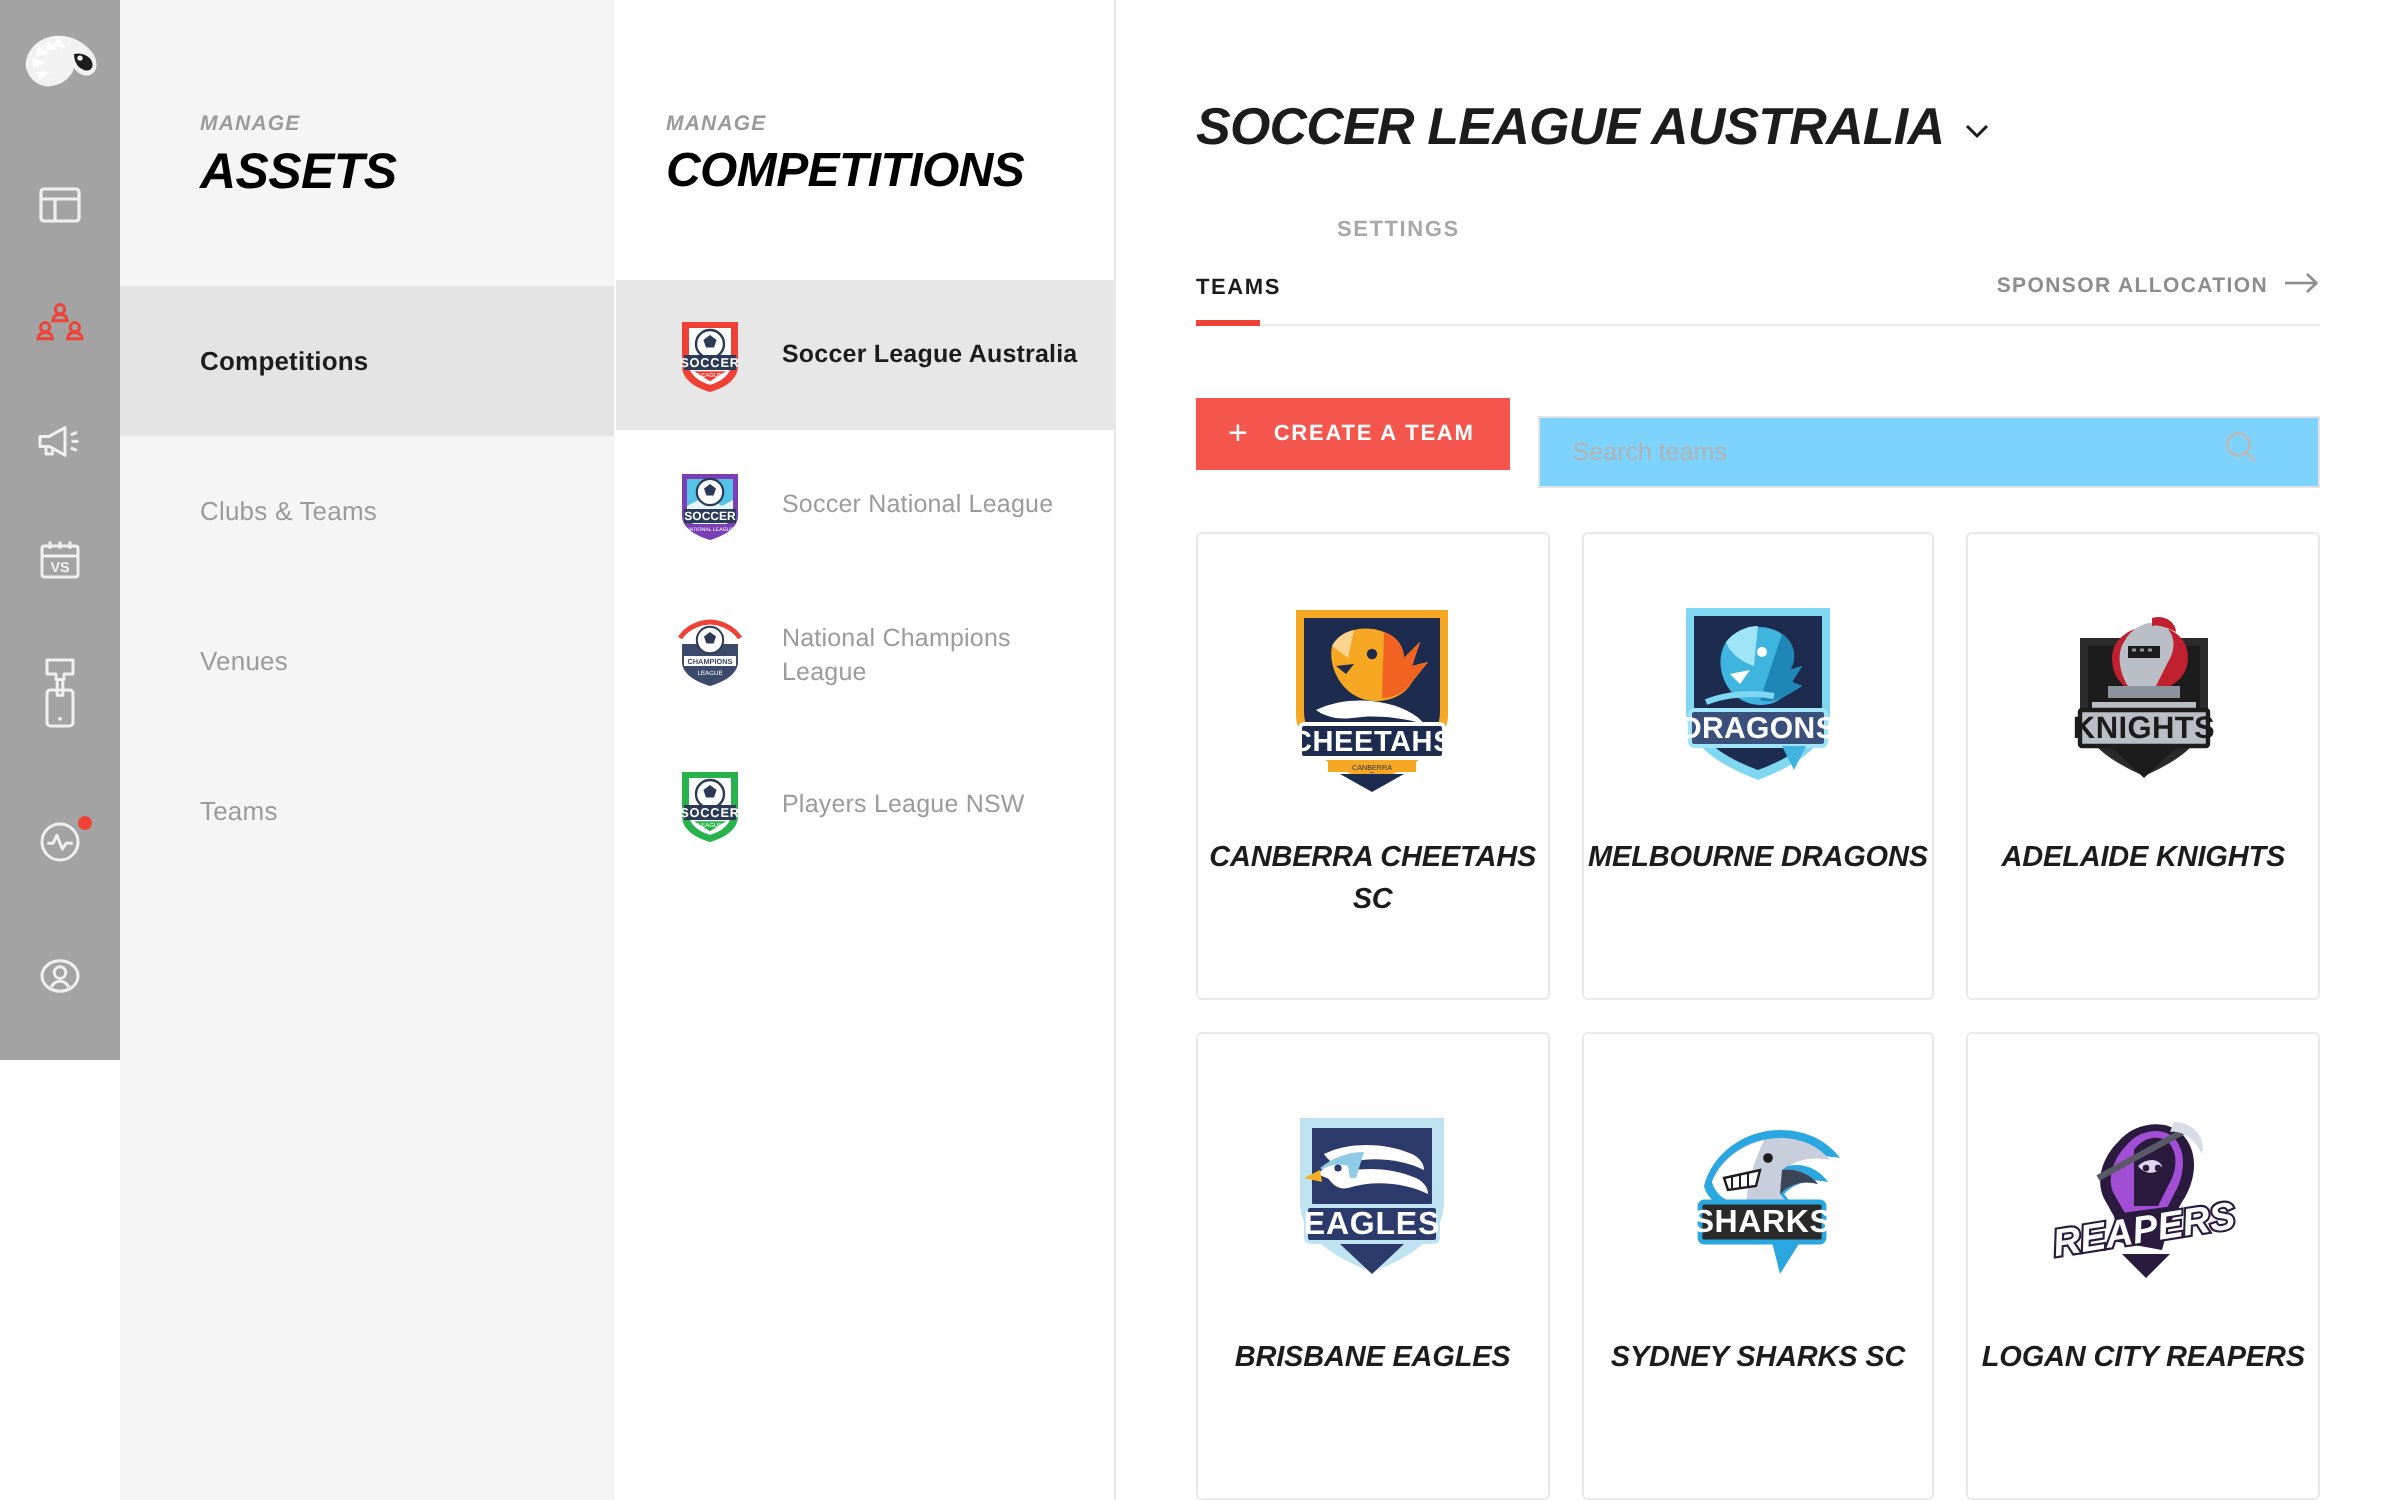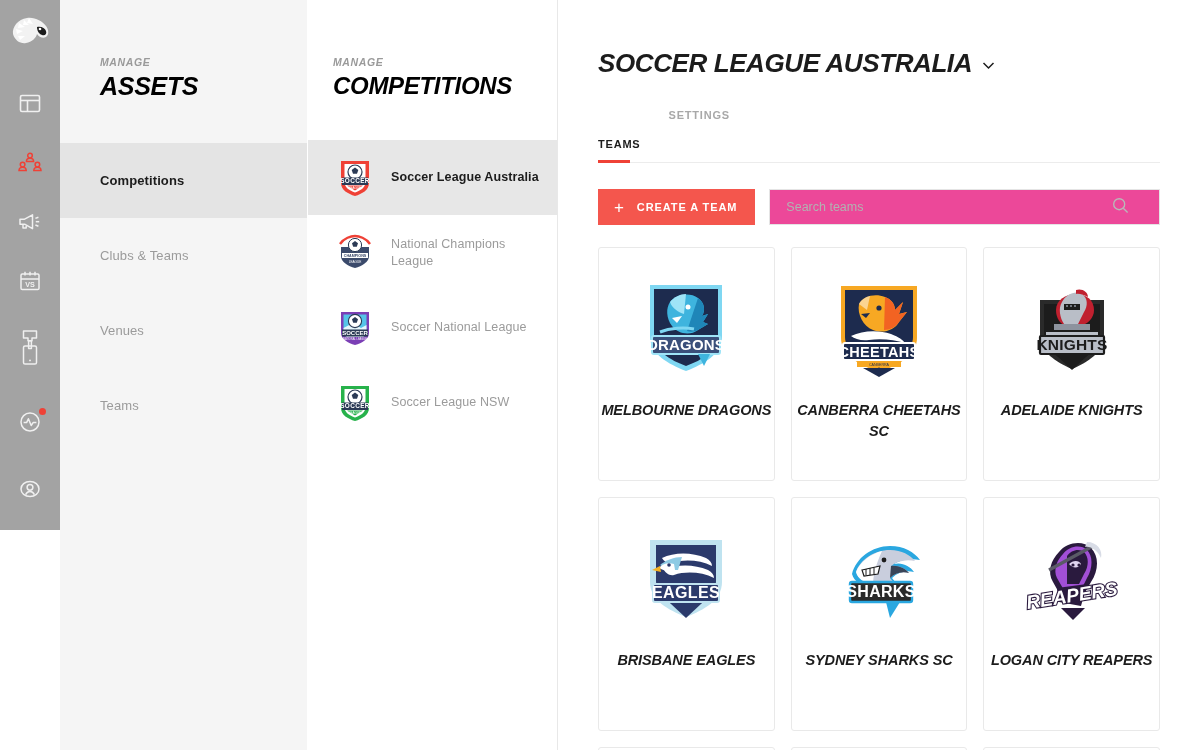--- a/index.html
+++ b/index.html
@@ -136,21 +136,22 @@
     display: flex; align-items: center; gap: 12px;
     padding: 0 18px 0 16px; border: none;
     font-size: 11px; font-weight: 700; letter-spacing: 0.9px;
     text-transform: uppercase; cursor: pointer;
     font-family: "Liberation Sans", sans-serif;
   }
   .plus-ico { font-size: 17px; font-weight: 400; line-height: 1; }
   .search-wrap {
     flex: 1 1 auto; height: 36px; border: 1px solid #e4e4e4;
     display: flex; align-items: center; padding: 0 30px 0 16px;
-    background: #ec4899;
+    background: #7dd3fc;
+    margin-top: 19px;
   }
   .search-wrap input {
     flex: 1; border: none; outline: none; font-size: 12.5px;
     color: #3a3a3a; font-family: "Liberation Sans", sans-serif;
     background: transparent;
   }
   .search-wrap input::placeholder { color: #b2b2b2; }
 
   
   .grid {
@@ -311,35 +312,20 @@
             <path d="M9.5 7 H30.5 V25 C30.5 30.5 25.5 33.8 20 35.4 C14.5 33.8 9.5 30.5 9.5 25 Z" fill="#ffffff"></path>
             <circle cx="20" cy="15" r="7" fill="#ffffff" stroke="#2b3a55" stroke-width="1.2"></circle>
             <path d="M20 10.5 L23.3 13 L22 16.8 H18 L16.7 13 Z" fill="#2b3a55"></path>
             <rect x="7" y="20.5" width="26" height="7.5" fill="#2b3a55"></rect>
             <text x="20" y="26.4" font-size="6.4" font-weight="bold" fill="#ffffff" font-family="Liberation Sans, sans-serif" text-anchor="middle" letter-spacing="0.4">SOCCER</text>
             <path d="M12 28.6 H28 L20 33.6 Z" fill="#ef4136"></path>
             <text x="20" y="31.6" font-size="3" fill="#ffffff" font-family="Liberation Sans, sans-serif" text-anchor="middle">LEAGUE</text>
           </svg>
         </span>
         <span class="comp-name">Soccer League Australia</span>
-      </div>
-
-      <div class="comp-item">
-        <span class="comp-logo">
-          <svg width="42" height="38" viewBox="0 0 42 38">
-            <path d="M6 10 C10 4 17 2 21 2 C25 2 32 4 36 10" fill="none" stroke="#ef4136" stroke-width="2.4"></path>
-            <path d="M7 13 H35 V22 C35 28 28 32 21 34 C14 32 7 28 7 22 Z" fill="#3b4a6b"></path>
-            <circle cx="21" cy="11" r="6.6" fill="#ffffff" stroke="#2b3a55" stroke-width="1"></circle>
-            <path d="M21 7 L24 9.3 L22.8 12.8 H19.2 L18 9.3 Z" fill="#2b3a55"></path>
-            <rect x="8" y="19" width="26" height="5" fill="#ffffff"></rect>
-            <text x="21" y="23.1" font-size="3.7" font-weight="bold" fill="#3b4a6b" font-family="Liberation Sans, sans-serif" text-anchor="middle">CHAMPIONS</text>
-            <text x="21" y="28.6" font-size="3.1" fill="#ffffff" font-family="Liberation Sans, sans-serif" text-anchor="middle">LEAGUE</text>
-          </svg>
-        </span>
-        <span class="comp-name">National Champions League</span>
       </div>
 
       <div class="comp-item">
         <span class="comp-logo">
           <svg width="40" height="42" viewBox="0 0 40 42">
             <path d="M6 5 H34 V26 C34 32 27 36 20 38 C13 36 6 32 6 26 Z" fill="#7b3fb5"></path>
             <path d="M8.5 7.5 H31.5 V24 C31.5 29 25.8 32.5 20 34.2 C14.2 32.5 8.5 29 8.5 24 Z" fill="#55c3e8"></path>
             <path d="M8.5 21 L18 16 L26 21 L31.5 18 V24 C31.5 29 25.8 32.5 20 34.2 C14.2 32.5 8.5 29 8.5 24 Z" fill="#ffffff" opacity="0.85"></path>
             <circle cx="20" cy="14" r="6.6" fill="#ffffff" stroke="#2b3a55" stroke-width="1.1"></circle>
             <path d="M20 10 L23 12.3 L21.8 15.8 H18.2 L17 12.3 Z" fill="#2b3a55"></path>
@@ -347,32 +333,47 @@
             <text x="20" y="28.1" font-size="6" font-weight="bold" fill="#ffffff" font-family="Liberation Sans, sans-serif" text-anchor="middle">SOCCER</text>
             <path d="M10 30 H30 L20 35.5 Z" fill="#7b3fb5"></path>
             <text x="20" y="33.3" font-size="2.6" fill="#ffffff" font-family="Liberation Sans, sans-serif" text-anchor="middle">NATIONAL LEAGUE</text>
           </svg>
         </span>
         <span class="comp-name">Soccer National League</span>
       </div>
 
       <div class="comp-item">
         <span class="comp-logo">
+          <svg width="42" height="38" viewBox="0 0 42 38">
+            <path d="M6 10 C10 4 17 2 21 2 C25 2 32 4 36 10" fill="none" stroke="#ef4136" stroke-width="2.4"></path>
+            <path d="M7 13 H35 V22 C35 28 28 32 21 34 C14 32 7 28 7 22 Z" fill="#3b4a6b"></path>
+            <circle cx="21" cy="11" r="6.6" fill="#ffffff" stroke="#2b3a55" stroke-width="1"></circle>
+            <path d="M21 7 L24 9.3 L22.8 12.8 H19.2 L18 9.3 Z" fill="#2b3a55"></path>
+            <rect x="8" y="19" width="26" height="5" fill="#ffffff"></rect>
+            <text x="21" y="23.1" font-size="3.7" font-weight="bold" fill="#3b4a6b" font-family="Liberation Sans, sans-serif" text-anchor="middle">CHAMPIONS</text>
+            <text x="21" y="28.6" font-size="3.1" fill="#ffffff" font-family="Liberation Sans, sans-serif" text-anchor="middle">LEAGUE</text>
+          </svg>
+        </span>
+        <span class="comp-name">National Champions League</span>
+      </div>
+
+      <div class="comp-item">
+        <span class="comp-logo">
           <svg width="40" height="42" viewBox="0 0 40 42">
             <path d="M6 4 H34 V26 C34 33 27 37 20 39 C13 37 6 33 6 26 Z" fill="#27b24b"></path>
             <path d="M9.5 7 H30.5 V25 C30.5 30.5 25.5 33.8 20 35.4 C14.5 33.8 9.5 30.5 9.5 25 Z" fill="#ffffff"></path>
             <circle cx="20" cy="15" r="7" fill="#ffffff" stroke="#2b3a55" stroke-width="1.2"></circle>
             <path d="M20 10.5 L23.3 13 L22 16.8 H18 L16.7 13 Z" fill="#2b3a55"></path>
             <rect x="7" y="20.5" width="26" height="7.5" fill="#2b3a55"></rect>
             <text x="20" y="26.4" font-size="6.4" font-weight="bold" fill="#ffffff" font-family="Liberation Sans, sans-serif" text-anchor="middle" letter-spacing="0.4">SOCCER</text>
             <path d="M12 28.6 H28 L20 33.6 Z" fill="#27b24b"></path>
             <text x="20" y="31.6" font-size="3" fill="#ffffff" font-family="Liberation Sans, sans-serif" text-anchor="middle">LEAGUE</text>
           </svg>
         </span>
-        <span class="comp-name">Soccer League NSW</span>
+        <span class="comp-name">Players League NSW</span>
       </div>
 
     </div>
   </div>
 
   <div class="main">
 
     <div class="main-head">
       <div class="main-title-row">
         <span class="main-title">SOCCER LEAGUE AUSTRALIA</span>
@@ -380,20 +381,29 @@
           <svg width="13" height="9" viewBox="0 0 13 9" fill="none" stroke="#1c1c1c" stroke-width="1.5">
             <path d="M1.5 2 L6.5 7 L11.5 2"></path>
           </svg>
         </span>
       </div>
 
       <div class="tabs-row">
         <div class="tabs">
           <div class="tab active">TEAMS</div>
           <div class="tab">SETTINGS</div>
+        </div>
+        <div class="tabs-right">
+          <span>SPONSOR ALLOCATION</span>
+          <span>
+            <svg width="18" height="11" viewBox="0 0 18 11" fill="none" stroke="#8d8d8d" stroke-width="1.3">
+              <line x1="0.5" y1="5.5" x2="16" y2="5.5"></line>
+              <path d="M11.5 1 L16.2 5.5 L11.5 10"></path>
+            </svg>
+          </span>
         </div>
       </div>
     </div>
 
     <div class="action-bar">
       <button class="create-btn">
         <span class="plus-ico">+</span>
         <span>CREATE A TEAM</span>
       </button>
       <div class="search-wrap">
@@ -401,40 +411,20 @@
         <span>
           <svg width="17" height="17" viewBox="0 0 17 17" fill="none" stroke="#b9b9b9" stroke-width="1.35">
             <circle cx="7.2" cy="7.2" r="5.5"></circle>
             <line x1="11.3" y1="11.3" x2="15.6" y2="15.6"></line>
           </svg>
         </span>
       </div>
     </div>
 
     <div class="grid">
-
-      <div class="team-card">
-        <div class="team-logo">
-          <svg width="92" height="100" viewBox="0 0 92 100">
-            <path d="M10 5 H82 V56 C82 74 64 84 46 91 C28 84 10 74 10 56 Z" fill="#7fd7f2"></path>
-            <path d="M14 9 H78 V55 C78 71 62 80 46 86 C30 80 14 71 14 55 Z" fill="#1d2b4e"></path>
-            <path d="M30 22 C36 14 50 12 58 18 C64 22 66 30 62 36 L68 34 L63 42 L68 44 L58 50
-                     C50 56 38 54 32 46 C26 38 26 28 30 22 Z" fill="#3eb4de"></path>
-            <path d="M30 22 C34 17 40 14 46 14 L44 34 C38 32 32 28 30 22 Z" fill="#9fe4f7"></path>
-            <path d="M58 18 C64 22 66 30 62 36 L68 34 L63 42 L68 44 L58 50 C54 52 50 52 47 51 Z" fill="#1f86b8"></path>
-            <circle cx="48" cy="27" r="2.5" fill="#ffffff"></circle>
-            <path d="M32 38 L42 36 L37 43 Z" fill="#ffffff"></path>
-            <path d="M20 52 C30 48 44 47 54 49" fill="none" stroke="#7fd7f2" stroke-width="3"></path>
-            <rect x="12" y="56" width="68" height="18" rx="2" fill="#3a4f7a" stroke="#9fe4f7" stroke-width="2"></rect>
-            <text x="46" y="70" font-size="15" font-weight="bold" fill="#ffffff" font-family="Liberation Sans, sans-serif" text-anchor="middle" letter-spacing="0.2">DRAGONS</text>
-            <path d="M58 74 L70 74 L64 86 Z" fill="#3eb4de"></path>
-          </svg>
-        </div>
-        <div class="team-name">MELBOURNE DRAGONS</div>
-      </div>
 
       <div class="team-card">
         <div class="team-logo">
           <svg width="92" height="100" viewBox="0 0 92 100">
             <path d="M8 6 H84 V58 C84 75 66 85 46 92 C26 85 8 75 8 58 Z" fill="#f7a823"></path>
             <path d="M12 10 H80 V57 C80 72 63 81 46 87.5 C29 81 12 72 12 57 Z" fill="#1d2b4e"></path>
             <path d="M26 24 C30 16 42 13 52 17 C58 19 62 24 62 30 L70 22 L66 34 L74 32 L66 42
                      C62 50 50 54 40 50 C30 46 24 34 26 24 Z" fill="#f7a823"></path>
             <path d="M52 17 C58 19 62 24 62 30 L70 22 L66 34 L74 32 L66 42 C63 47 57 50 51 50 Z" fill="#f26322"></path>
             <path d="M26 24 C28 20 32 17 37 16 L34 30 Z" fill="#ffffff" opacity="0.5"></path>
@@ -442,20 +432,40 @@
             <path d="M28 34 L37 33 L33 38 Z" fill="#1d2b4e"></path>
             <path d="M18 56 C30 50 46 50 58 54 C66 57 70 60 72 63 C62 60 48 58 36 60 C28 61 22 59 18 56 Z" fill="#ffffff"></path>
             <rect x="10" y="63" width="72" height="17" rx="2" fill="#1d2b4e" stroke="#ffffff" stroke-width="2"></rect>
             <text x="46" y="76.5" font-size="14.5" font-weight="bold" fill="#ffffff" font-family="Liberation Sans, sans-serif" text-anchor="middle" letter-spacing="0.3">CHEETAHS</text>
             <rect x="24" y="81" width="44" height="6" fill="#f7a823"></rect>
             <text x="46" y="85.8" font-size="3.6" fill="#1d2b4e" font-family="Liberation Sans, sans-serif" text-anchor="middle">CANBERRA</text>
             <path d="M30 88 H62 L46 97 Z" fill="#1d2b4e"></path>
           </svg>
         </div>
         <div class="team-name">CANBERRA CHEETAHS SC</div>
+      </div>
+
+      <div class="team-card">
+        <div class="team-logo">
+          <svg width="92" height="100" viewBox="0 0 92 100">
+            <path d="M10 5 H82 V56 C82 74 64 84 46 91 C28 84 10 74 10 56 Z" fill="#7fd7f2"></path>
+            <path d="M14 9 H78 V55 C78 71 62 80 46 86 C30 80 14 71 14 55 Z" fill="#1d2b4e"></path>
+            <path d="M30 22 C36 14 50 12 58 18 C64 22 66 30 62 36 L68 34 L63 42 L68 44 L58 50
+                     C50 56 38 54 32 46 C26 38 26 28 30 22 Z" fill="#3eb4de"></path>
+            <path d="M30 22 C34 17 40 14 46 14 L44 34 C38 32 32 28 30 22 Z" fill="#9fe4f7"></path>
+            <path d="M58 18 C64 22 66 30 62 36 L68 34 L63 42 L68 44 L58 50 C54 52 50 52 47 51 Z" fill="#1f86b8"></path>
+            <circle cx="48" cy="27" r="2.5" fill="#ffffff"></circle>
+            <path d="M32 38 L42 36 L37 43 Z" fill="#ffffff"></path>
+            <path d="M20 52 C30 48 44 47 54 49" fill="none" stroke="#7fd7f2" stroke-width="3"></path>
+            <rect x="12" y="56" width="68" height="18" rx="2" fill="#3a4f7a" stroke="#9fe4f7" stroke-width="2"></rect>
+            <text x="46" y="70" font-size="15" font-weight="bold" fill="#ffffff" font-family="Liberation Sans, sans-serif" text-anchor="middle" letter-spacing="0.2">DRAGONS</text>
+            <path d="M58 74 L70 74 L64 86 Z" fill="#3eb4de"></path>
+          </svg>
+        </div>
+        <div class="team-name">MELBOURNE DRAGONS</div>
       </div>
 
       <div class="team-card">
         <div class="team-logo">
           <svg width="92" height="100" viewBox="0 0 92 100">
             <path d="M14 20 H78 V56 C78 72 62 82 46 89 C30 82 14 72 14 56 Z" fill="#2a2a2a"></path>
             <path d="M18 24 H74 V55 C74 69 60 78 46 84 C32 78 18 69 18 55 Z" fill="#1c1c1c"></path>
             <path d="M50 14 C60 14 68 20 68 30 C68 38 62 44 54 46 L40 46 C34 44 30 38 30 30 C30 20 40 14 50 14 Z" fill="#c0202f"></path>
             <path d="M36 22 C40 14 50 10 56 14 C62 18 62 26 58 32 L52 44 L38 44 C34 38 32 28 36 22 Z" fill="#b9bec7"></path>
             <path d="M38 24 L54 24 L54 30 L38 30 Z" fill="#1c1c1c"></path>

